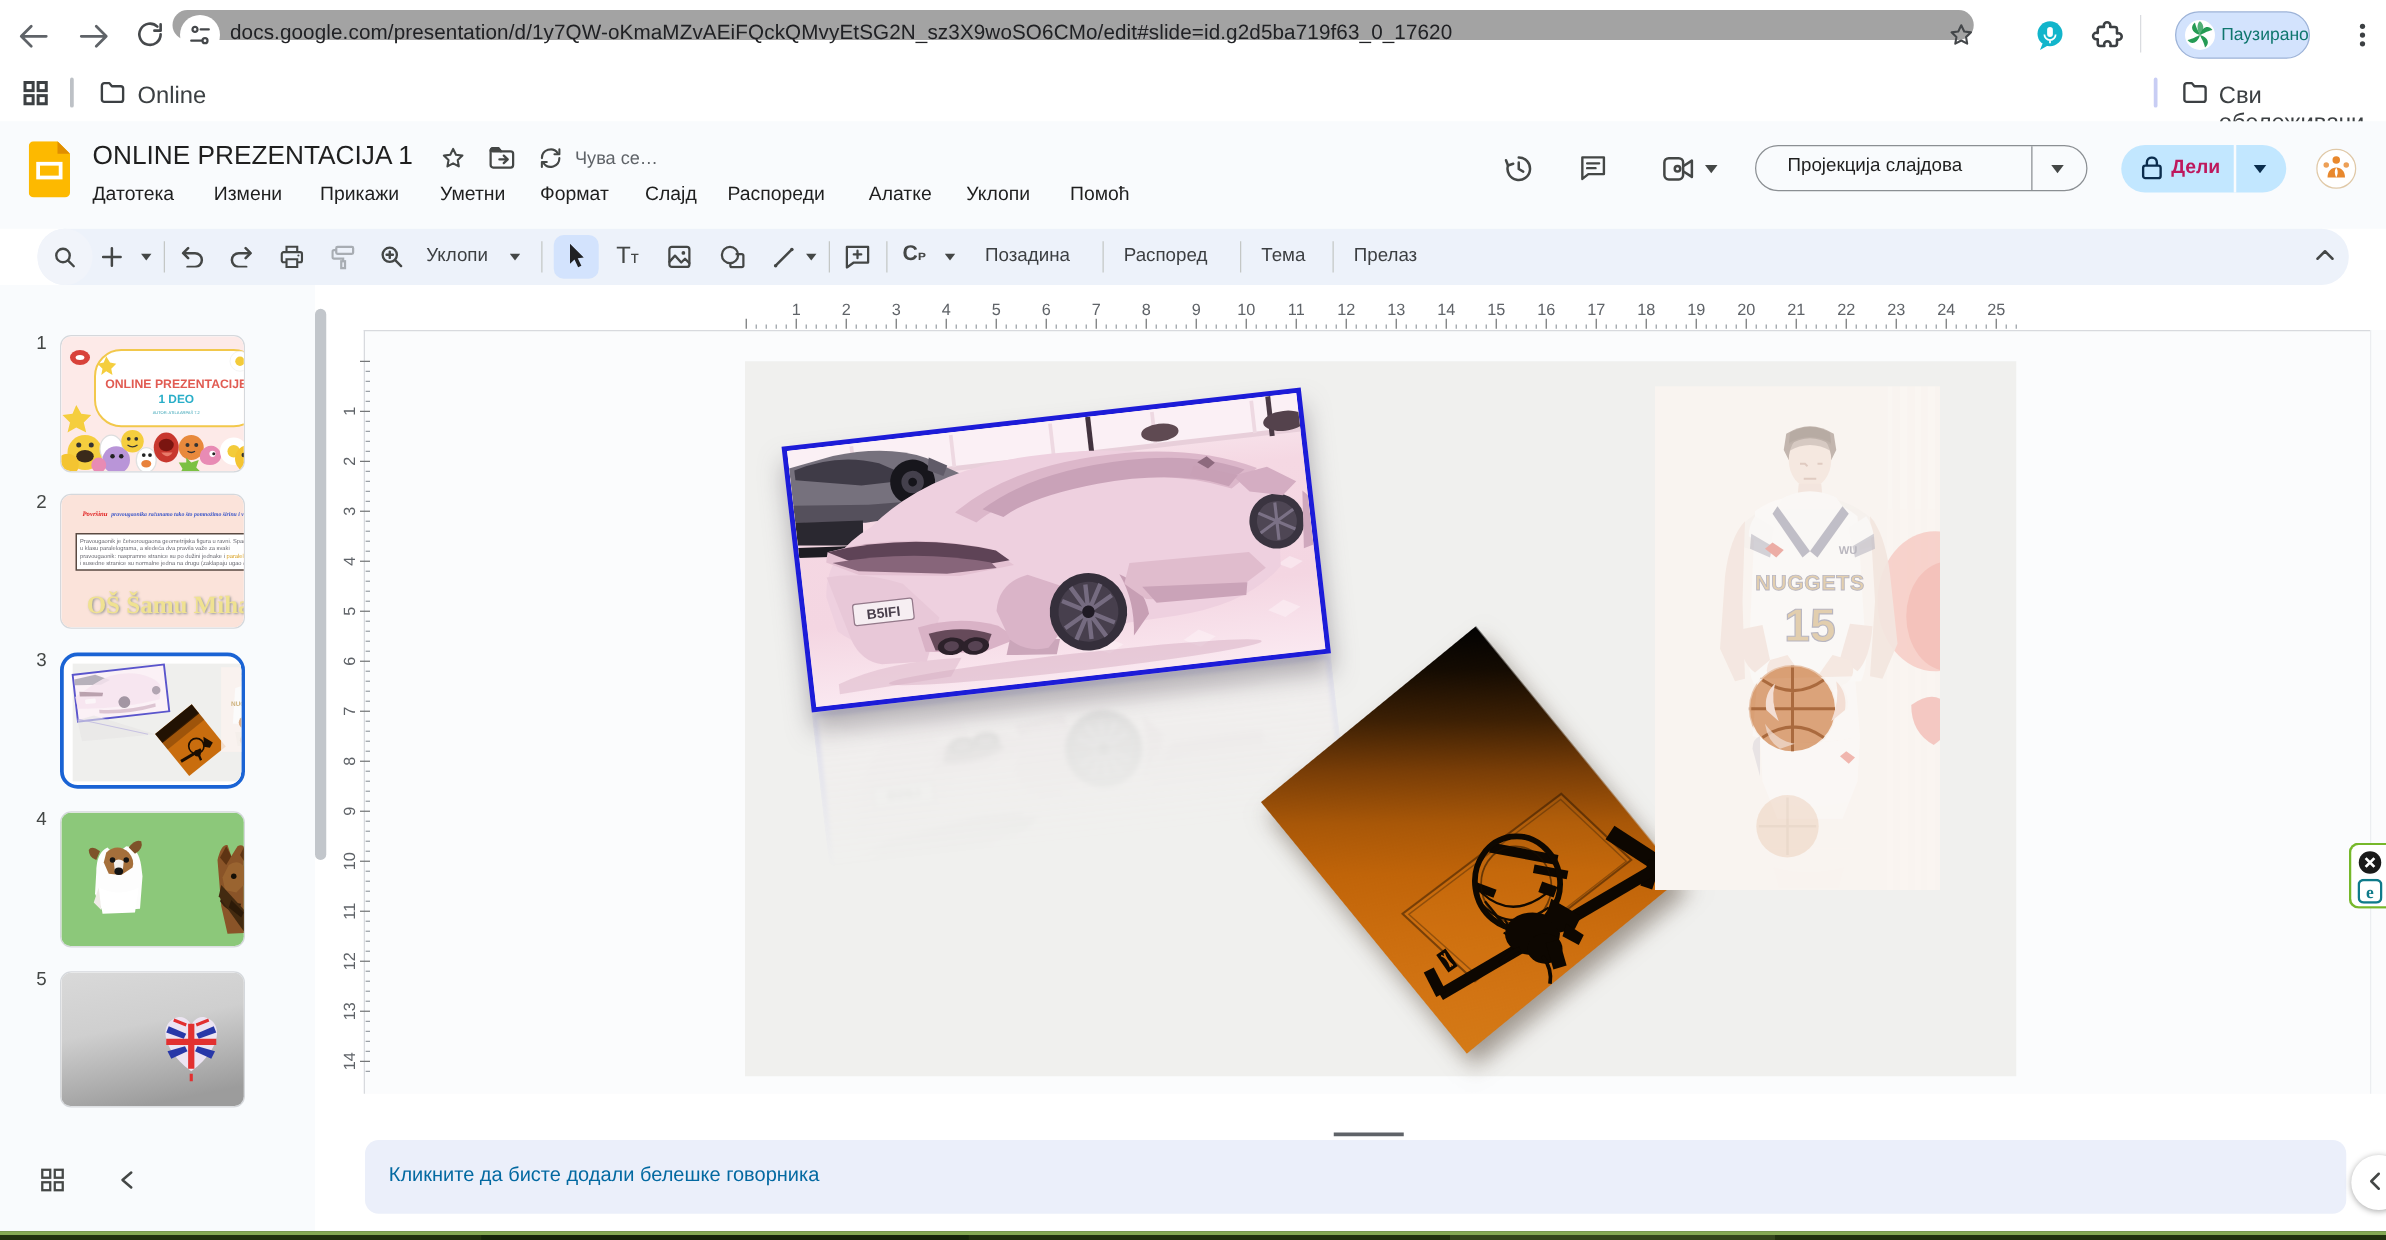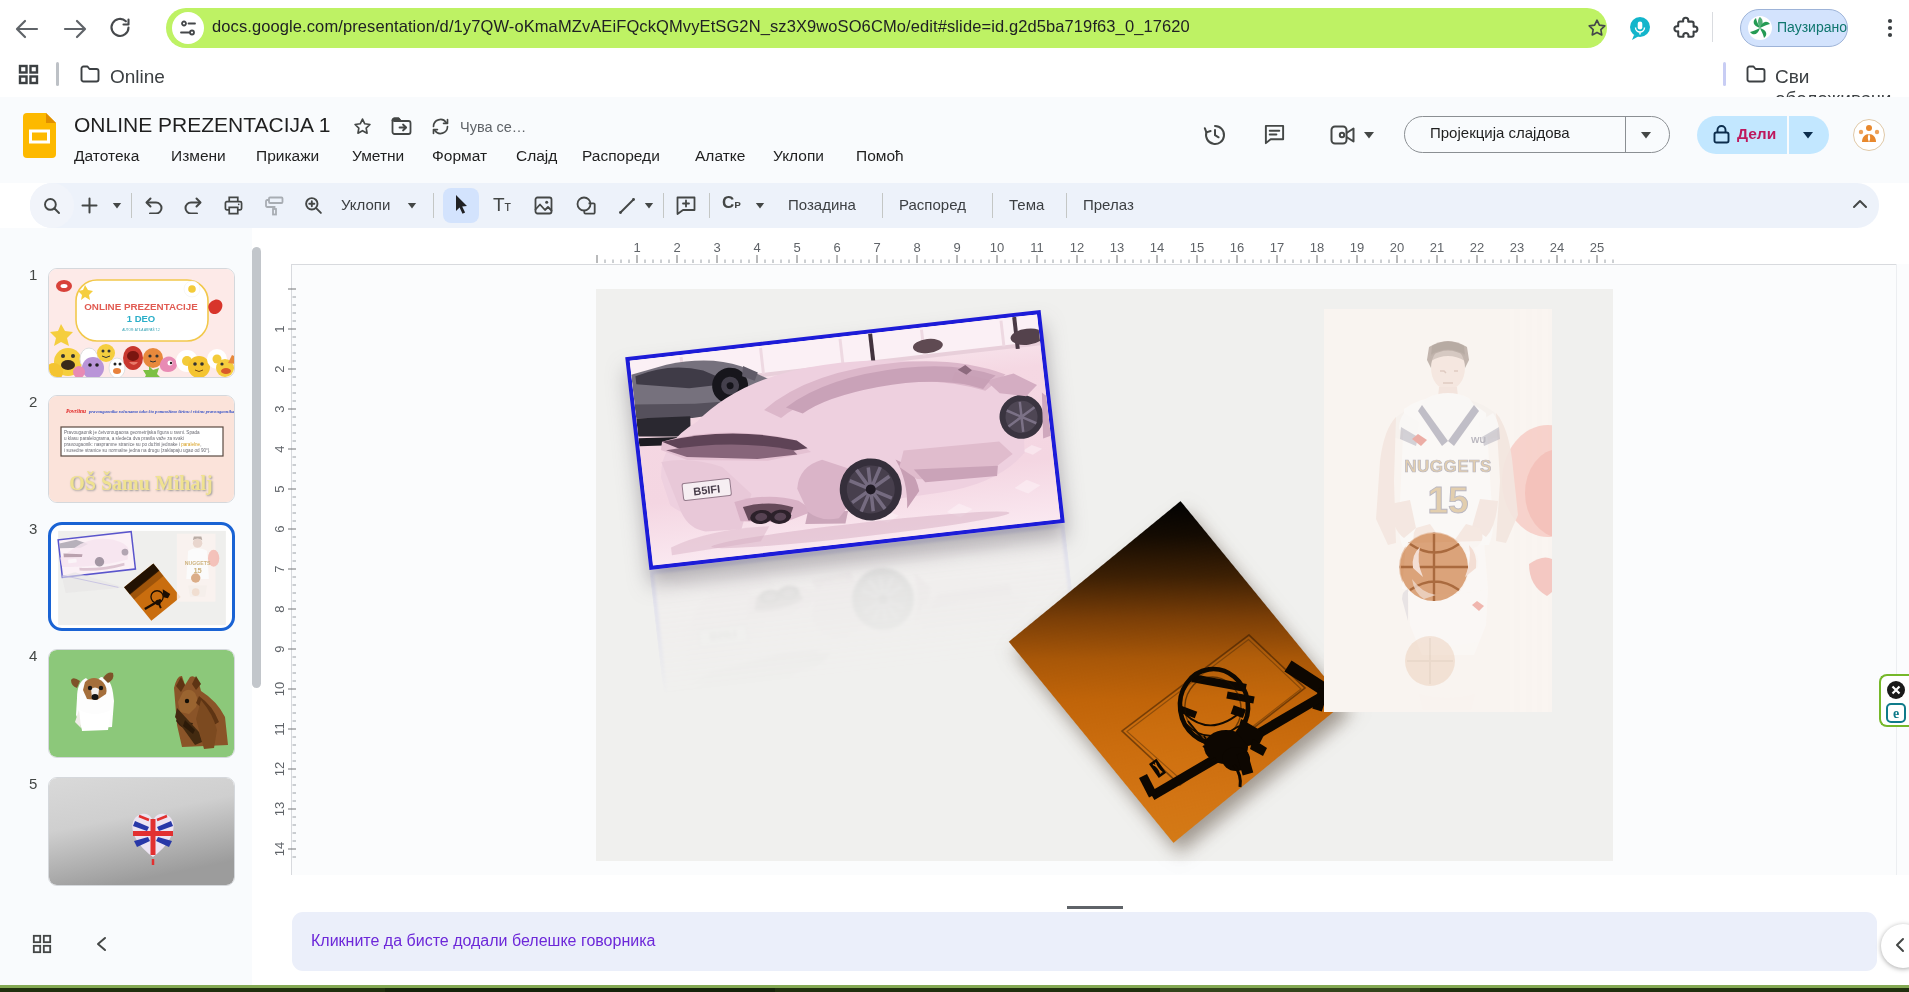--- a/index.html
+++ b/index.html
@@ -2,42 +2,42 @@
 <html><head>
 <meta charset="utf-8">
 <style>
 * { margin:0; padding:0; box-sizing:border-box; }
 html,body { width:1909px; height:992px; overflow:hidden; background:#fff;
   font-family:"Liberation Sans", sans-serif; }
 .abs { position:absolute; }
 #page { position:relative; width:1909px; height:992px; background:#fff; }
 
 #btop { position:absolute; left:0; top:0; width:1909px; height:56px; background:#fff; }
-#burl { position:absolute; left:166px; top:8px; width:1441px; height:40px; background:#bef264; border-radius:20px; }
+#burl { position:absolute; left:138px; top:8px; width:1441px; height:24px; background:#a3a3a3; border-radius:20px; }
 #burl .site { position:absolute; left:6px; top:4px; width:32px; height:32px; border-radius:16px; background:#fff; }
 #burl .txt { position:absolute; left:46px; top:9px; font-size:16.5px; color:#202124; letter-spacing:0.1px; white-space:nowrap; }
 #bbar { position:absolute; left:0; top:56px; width:1909px; height:41px; background:#fff; }
 .bktxt { font-size:19px; color:#3c4043; }
 
 #ahead { position:absolute; left:0; top:97px; width:1909px; height:86px; background:#f9fbfd; }
 #title { position:absolute; left:74px; top:16px; font-size:21px; color:#1f1f1f; }
 .menu { position:absolute; top:50px; font-size:15.5px; color:#1f1f1f; }
 
 #tbar { position:absolute; left:30px; top:183px; width:1849px; height:45px; background:#edf2fa; border-radius:22px; }
 .tsep { position:absolute; top:10px; width:1px; height:25px; background:#c4c7c5; }
 .tbtxt { position:absolute; top:13px; font-size:15px; color:#3c3f42; }
 
 #film { position:absolute; left:0; top:228px; width:252px; height:764px; background:#f9fbfd; }
 .thumbnum { position:absolute; font-size:15px; color:#444746; }
-.thumb { position:absolute; left:48px; width:187px; border-radius:9px; background:#fff; border:1px solid #d5d8dc; overflow:hidden; }
+.thumb { position:absolute; left:48px; width:148px; border-radius:9px; background:#fff; border:1px solid #d5d8dc; overflow:hidden; }
 #vsb { position:absolute; left:252px; top:247px; width:9px; height:441px; background:#c2c6cb; border-radius:5px; }
 #canvas { position:absolute; left:291px; top:264px; width:1605px; height:611px; background:#fbfcfd; border-top:1px solid #d8dade; border-left:1px solid #d8dade; }
 #slide { position:absolute; left:596px; top:289px; width:1017px; height:572px; background:#f0f0ee;text-align:right; }
 #notes { position:absolute; left:292px; top:912px; width:1585px; height:59px; background:#ebeffa; border-radius:11px; }
-#notes .nt { position:absolute; left:19px; top:20px; font-size:16px; color:#6d28d9; }
+#notes .nt { position:absolute; left:19px; top:20px; font-size:16px; color:#0369a1; }
 #handle { position:absolute; left:1067px; top:906px; width:56px; height:2.5px; background:#5f6368; }
 #greenbar { position:absolute; left:0; top:985px; width:1909px; height:7px; background:#20300e; }
 </style>
 </head>
 <body>
 <div id="page">
   <div id="btop">
     <svg class="abs" style="left:14px;top:16px" width="26" height="26" viewBox="0 0 26 26" fill="none" stroke="#5f6368" stroke-width="2.2" stroke-linecap="round" stroke-linejoin="round">
         <path d="M23 13H4M11 5l-8 8 8 8"></path>
       </svg>

